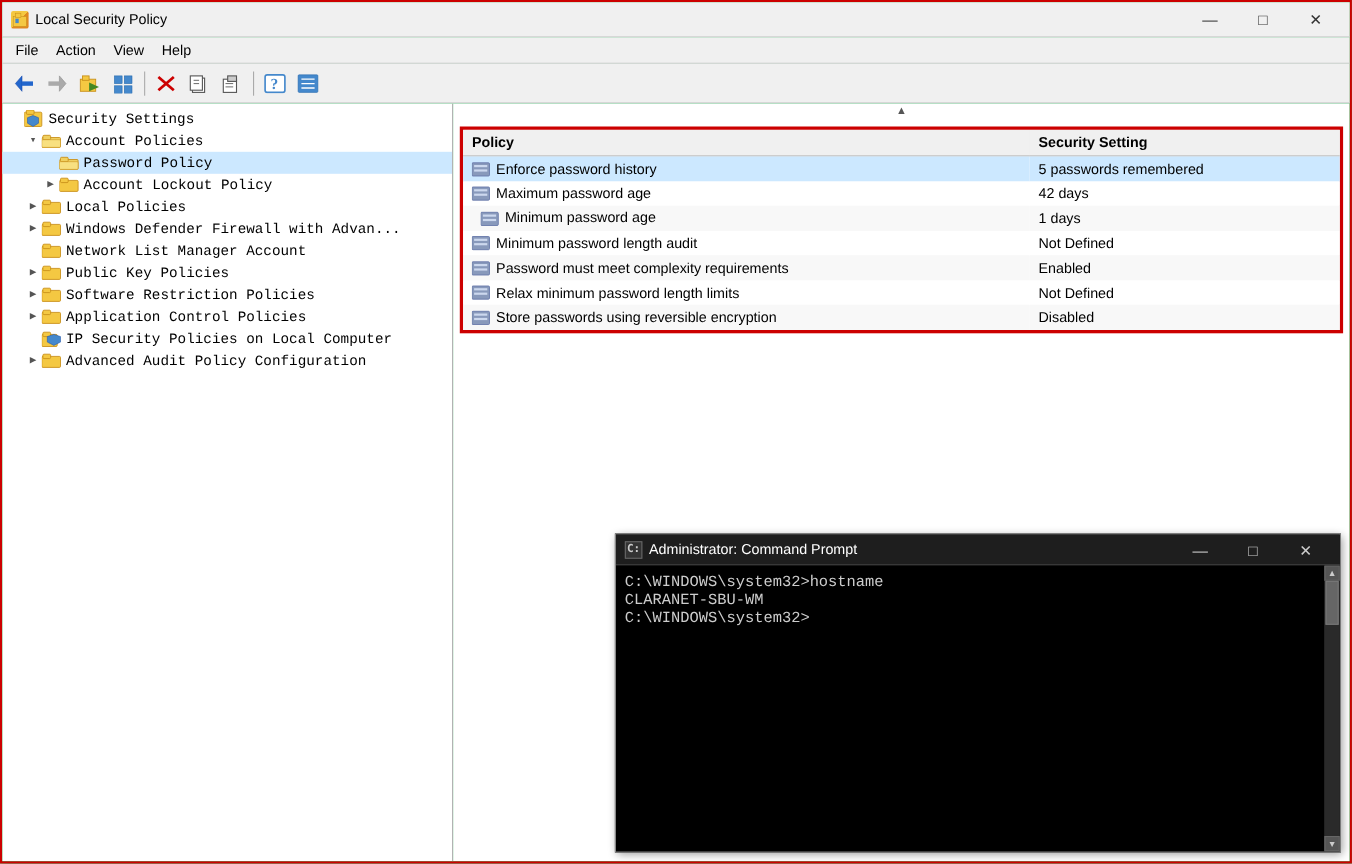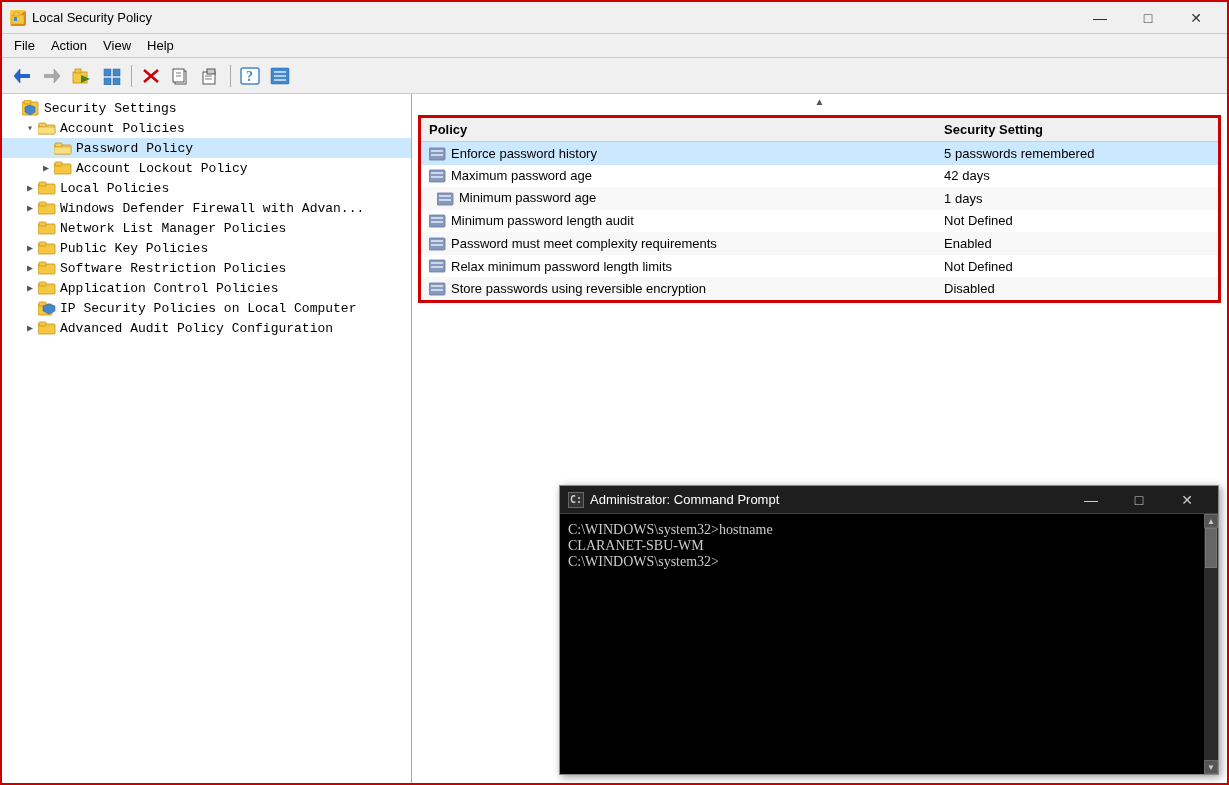--- a/index.html
+++ b/index.html
@@ -265,21 +265,21 @@
       font-size: 14px;
       display: flex;
       align-items: center;
       justify-content: center;
     }
 
     .cmd-body {
       flex: 1;
       background: #000;
       color: #ccc;
-      font-family: Liberation Serif, serif;
+      font-family: Liberation Mono, monospace;
       font-size: 14px;
       padding: 8px;
       overflow-y: auto;
       white-space: pre;
       display: flex;
       flex-direction: column;
     }
 
     .cmd-scrollbar {
       width: 14px;
@@ -503,21 +503,21 @@
       </div>
 
       <div class="tree-item indent-1">
         <div class="tree-expander"></div>
         <div class="tree-icon">
           <svg width="18" height="14" viewBox="0 0 18 14">
             <rect x="0" y="3" width="17" height="10" rx="1" fill="#f4c842" stroke="#c8901a" stroke-width="0.8"></rect>
             <rect x="1" y="1" width="7" height="4" rx="1" fill="#f4c842" stroke="#c8901a" stroke-width="0.8"></rect>
           </svg>
         </div>
-        <span class="tree-label">Network List Manager Policies</span>
+        <span class="tree-label">Network List Manager Account</span>
       </div>
 
       <div class="tree-item indent-1">
         <div class="tree-expander">▶</div>
         <div class="tree-icon">
           <svg width="18" height="14" viewBox="0 0 18 14">
             <rect x="0" y="3" width="17" height="10" rx="1" fill="#f4c842" stroke="#c8901a" stroke-width="0.8"></rect>
             <rect x="1" y="1" width="7" height="4" rx="1" fill="#f4c842" stroke="#c8901a" stroke-width="0.8"></rect>
           </svg>
         </div>

